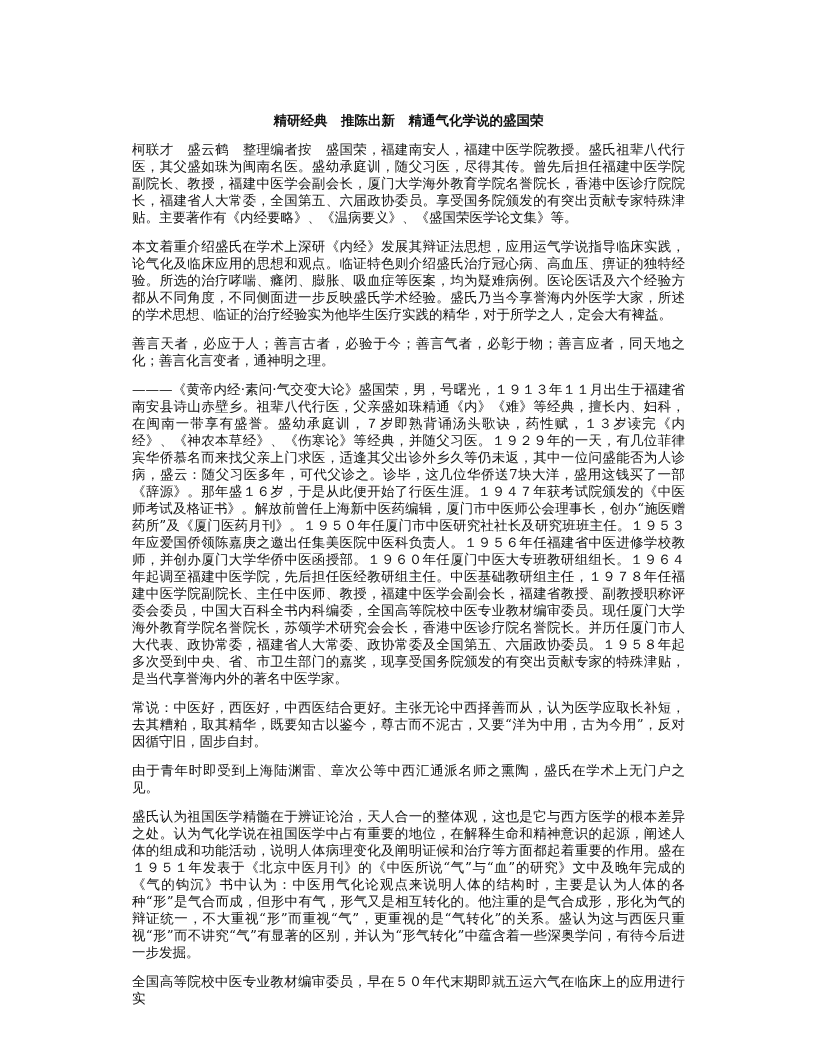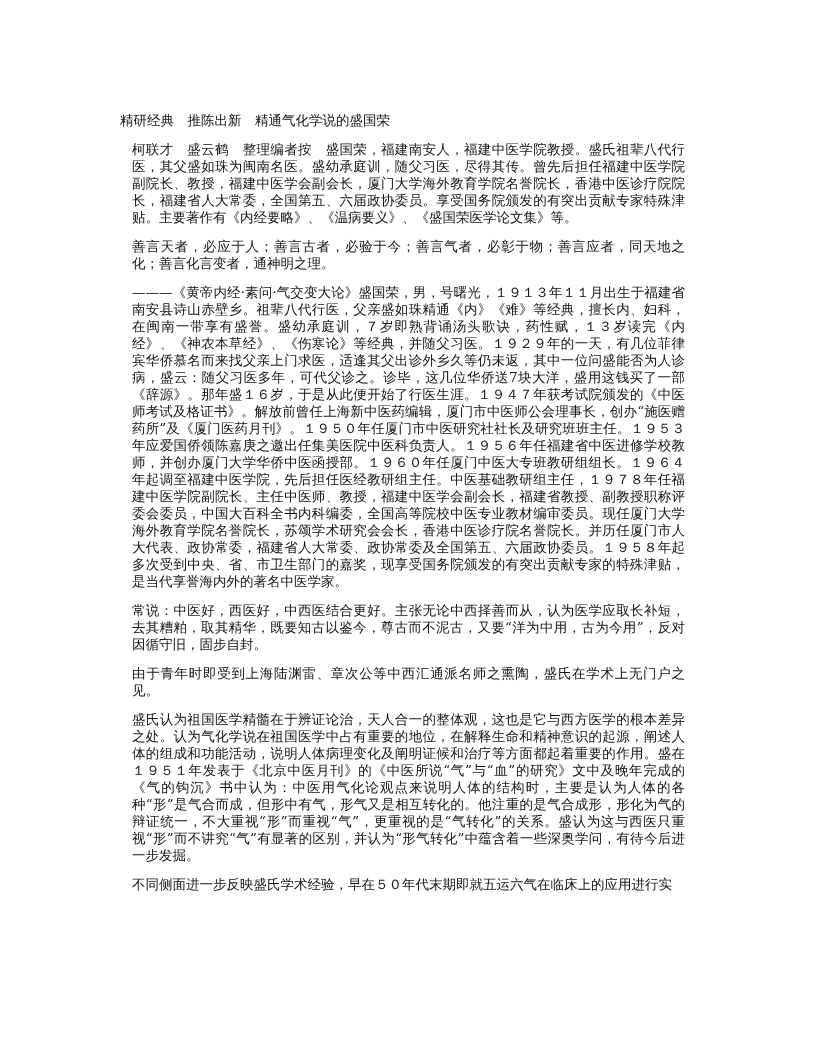--- a/index.html
+++ b/index.html
@@ -17,38 +17,39 @@
     padding: 112px 119px 70px 120px;
     color: #111111;
     font-family: "DejaVu Serif", "Liberation Serif", serif;
     font-size: 13.5px;
     line-height: 17px;
     overflow: hidden;
   }
   .doc-title {
     margin: 0;
     font-size: 13.5px;
-    font-weight: normal;
+    font-weight: bold;
     line-height: 17px;
-    text-align: left;
+    text-align: center;
   }
   .doc-paragraph {
     margin: 12px;
     text-align: justify;
     text-justify: inter-ideograph;
     word-break: break-all;
     overflow-wrap: break-word;
   }
 </style>
 </head>
 <body>
 
 <div class="page">
   <h1 class="doc-title">精研经典　推陈出新　精通气化学说的盛国荣</h1>
 
   <p class="doc-paragraph">柯联才　盛云鹤　整理编者按　盛国荣，福建南安人，福建中医学院教授。盛氏祖辈八代行医，其父盛如珠为闽南名医。盛幼承庭训，随父习医，尽得其传。曾先后担任福建中医学院副院长、教授，福建中医学会副会长，厦门大学海外教育学院名誉院长，香港中医诊疗院院长，福建省人大常委，全国第五、六届政协委员。享受国务院颁发的有突出贡献专家特殊津贴。主要著作有《内经要略》、《温病要义》、《盛国荣医学论文集》等。</p>
+  <p class="doc-paragraph">本文着重介绍盛氏在学术上深研《内经》发展其辩证法思想，应用运气学说指导临床实践，论气化及临床应用的思想和观点。临证特色则介绍盛氏治疗冠心病、高血压、痹证的独特经验。所选的治疗哮喘、癃闭、臌胀、吸血症等医案，均为疑难病例。医论医话及六个经验方都从不同角度，不同侧面进一步反映盛氏学术经验。盛氏乃当今享誉海内外医学大家，所述的学术思想、临证的治疗经验实为他毕生医疗实践的精华，对于所学之人，定会大有裨益。</p>
   <p class="doc-paragraph">善言天者，必应于人；善言古者，必验于今；善言气者，必彰于物；善言应者，同天地之化；善言化言变者，通神明之理。</p>
   <p class="doc-paragraph">———《黄帝内经·素问·气交变大论》盛国荣，男，号曙光，１９１３年１１月出生于福建省南安县诗山赤壁乡。祖辈八代行医，父亲盛如珠精通《内》《难》等经典，擅长内、妇科，在闽南一带享有盛誉。盛幼承庭训，７岁即熟背诵汤头歌诀，药性赋，１３岁读完《内经》、《神农本草经》、《伤寒论》等经典，并随父习医。１９２９年的一天，有几位菲律宾华侨慕名而来找父亲上门求医，适逢其父出诊外乡久等仍未返，其中一位问盛能否为人诊病，盛云：随父习医多年，可代父诊之。诊毕，这几位华侨送7块大洋，盛用这钱买了一部《辞源》。那年盛１６岁，于是从此便开始了行医生涯。１９４７年获考试院颁发的《中医师考试及格证书》。解放前曾任上海新中医药编辑，厦门市中医师公会理事长，创办“施医赠药所”及《厦门医药月刊》。１９５０年任厦门市中医研究社社长及研究班班主任。１９５３年应爱国侨领陈嘉庚之邀出任集美医院中医科负责人。１９５６年任福建省中医进修学校教师，并创办厦门大学华侨中医函授部。１９６０年任厦门中医大专班教研组组长。１９６４年起调至福建中医学院，先后担任医经教研组主任。中医基础教研组主任，１９７８年任福建中医学院副院长、主任中医师、教授，福建中医学会副会长，福建省教授、副教授职称评委会委员，中国大百科全书内科编委，全国高等院校中医专业教材编审委员。现任厦门大学海外教育学院名誉院长，苏颂学术研究会会长，香港中医诊疗院名誉院长。并历任厦门市人大代表、政协常委，福建省人大常委、政协常委及全国第五、六届政协委员。１９５８年起多次受到中央、省、市卫生部门的嘉奖，现享受国务院颁发的有突出贡献专家的特殊津贴，是当代享誉海内外的著名中医学家。</p>
   <p class="doc-paragraph">常说：中医好，西医好，中西医结合更好。主张无论中西择善而从，认为医学应取长补短，去其糟粕，取其精华，既要知古以鉴今，尊古而不泥古，又要“洋为中用，古为今用”，反对因循守旧，固步自封。</p>
   <p class="doc-paragraph">由于青年时即受到上海陆渊雷、章次公等中西汇通派名师之熏陶，盛氏在学术上无门户之见。</p>
   <p class="doc-paragraph">盛氏认为祖国医学精髓在于辨证论治，天人合一的整体观，这也是它与西方医学的根本差异之处。认为气化学说在祖国医学中占有重要的地位，在解释生命和精神意识的起源，阐述人体的组成和功能活动，说明人体病理变化及阐明证候和治疗等方面都起着重要的作用。盛在１９５１年发表于《北京中医月刊》的《中医所说“气”与“血”的研究》文中及晚年完成的《气的钩沉》书中认为：中医用气化论观点来说明人体的结构时，主要是认为人体的各种“形”是气合而成，但形中有气，形气又是相互转化的。他注重的是气合成形，形化为气的辩证统一，不大重视“形”而重视“气”，更重视的是“气转化”的关系。盛认为这与西医只重视“形”而不讲究“气”有显著的区别，并认为“形气转化”中蕴含着一些深奥学问，有待今后进一步发掘。</p>
-  <p class="doc-paragraph">不同侧面进一步反映盛氏学术经验，早在５０年代末期即就五运六气在临床上的应用进行实</p>
+  <p class="doc-paragraph">全国高等院校中医专业教材编审委员，早在５０年代末期即就五运六气在临床上的应用进行实</p>
 </div>
 
 </body></html>

